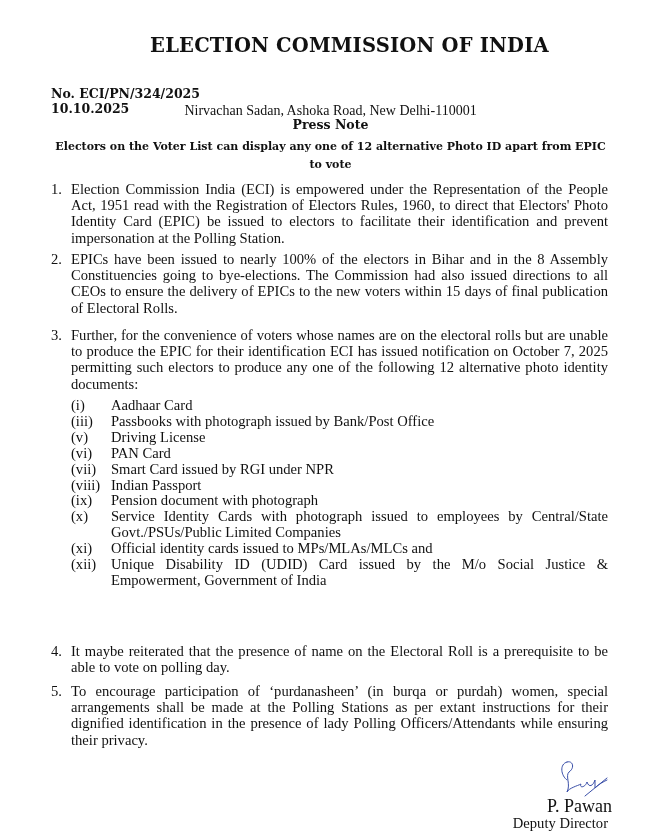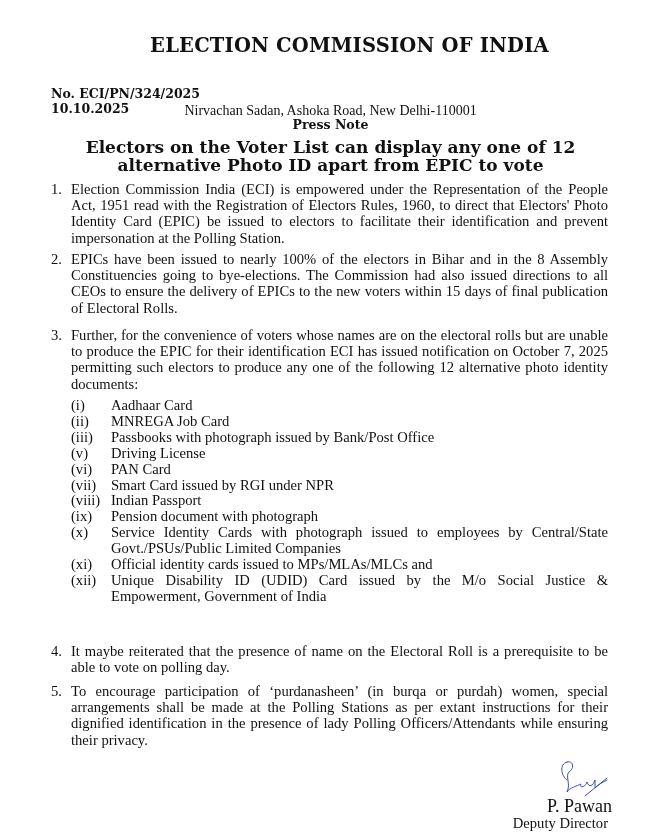--- a/index.html
+++ b/index.html
@@ -18,21 +18,21 @@
     position: absolute; top: 86px; left: 51px; width: 557px;
     display: flex; justify-content: space-between;
     font-family: "DejaVu Serif", serif; font-weight: bold; font-size: 12.5px; flex-direction: column;
   }
   .press-note {
     position: absolute; top: 117px; left: 0; width: 661px; text-align: center;
     font-family: "DejaVu Serif", serif; font-weight: bold; font-size: 12.5px;
   }
   .subject {
     position: absolute; top: 138px; left: 50px; width: 561px; text-align: center;
-    font-family: "DejaVu Serif", serif; font-weight: bold; font-size: 17px; line-height: 18px;
+    font-family: "DejaVu Serif", serif; font-weight: bold; font-size: 11px; line-height: 18px;
   }
   .para {
     position: absolute; left: 51px; width: 557px;
     font-family: "Liberation Serif", serif; font-size: 14.6px; line-height: 16.2px;
     display: flex;
   }
   .para .num { width: 20px; flex: 0 0 20px; }
   .para .txt { flex: 1; text-align: justify; }
 
   .id-list {
@@ -85,24 +85,20 @@
     <span class="num">3.</span>
     <span class="txt">Further, for the convenience of voters whose names are on the electoral rolls but are unable to produce the EPIC for their identification ECI has issued notification on October 7, 2025 permitting such electors to produce any one of the following 12 alternative photo identity documents:</span>
   </div>
 
   <div class="id-list">
     <div class="id-item">
       <span class="roman">(i)</span>
       <span class="label">Aadhaar Card</span>
     </div>
     <div class="id-item">
-      <span class="roman">(ii)</span>
-      <span class="label">MNREGA Job Card</span>
-    </div>
-    <div class="id-item">
       <span class="roman">(iii)</span>
       <span class="label">Passbooks with photograph issued by Bank/Post Office</span>
     </div>
     <div class="id-item">
       <span class="roman">(v)</span>
       <span class="label">Driving License</span>
     </div>
     <div class="id-item">
       <span class="roman">(vi)</span>
       <span class="label">PAN Card</span>

